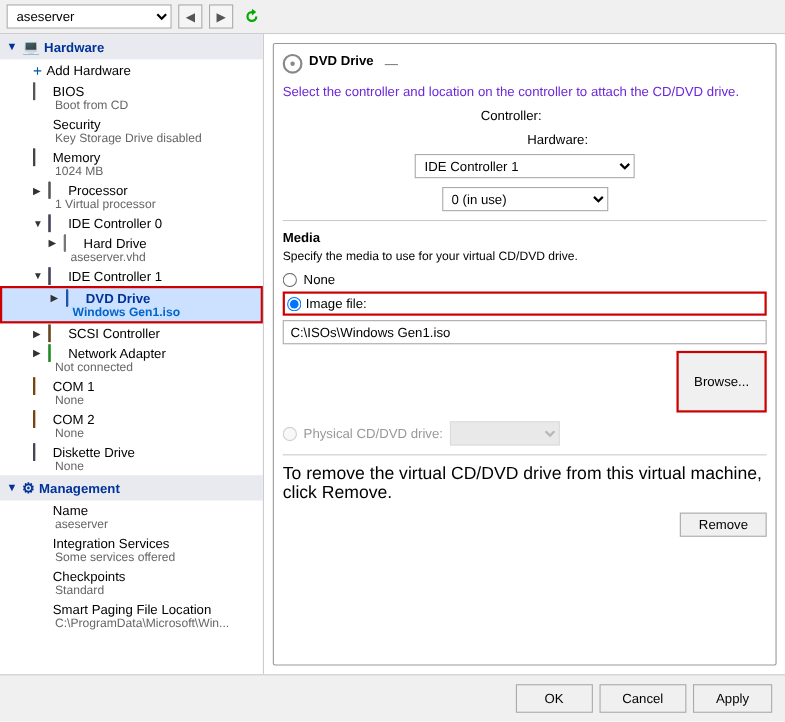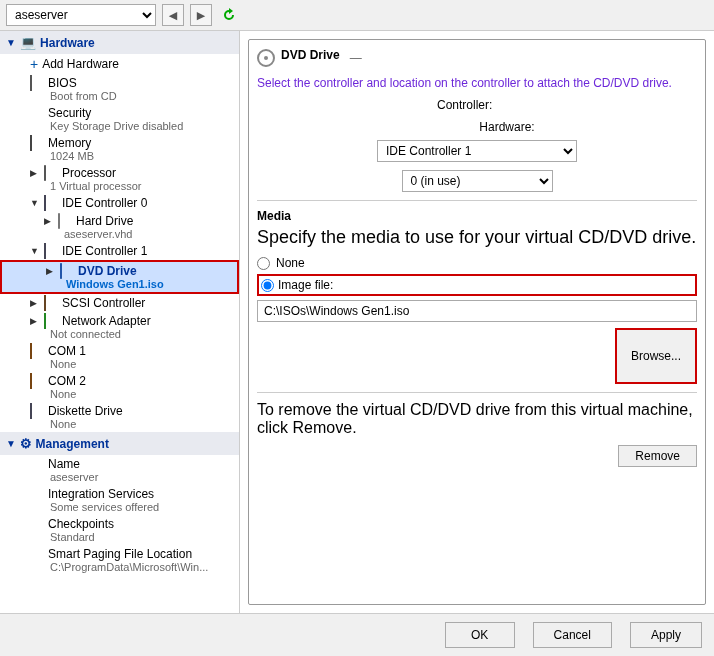--- a/index.html
+++ b/index.html
@@ -249,21 +249,21 @@
       cursor: pointer;
     }
     .controller-select { width: 200px; }
     .location-select { width: 151px; }
     .media-title {
       font-size: 12px;
       font-weight: bold;
       margin-bottom: 4px;
     }
     .media-desc {
-      font-size: 18px;
+      font-size: 11px;
       color: #000;
       margin-bottom: 8px;
     }
 
     .radio-row {
       display: flex;
       align-items: center;
       gap: 6px;
       margin-bottom: 4px;
     }
@@ -343,21 +343,21 @@
     }
 
     
     .bottom-bar {
       display: flex;
       justify-content: flex-end;
       align-items: center;
       padding: 8px 12px;
       background: #f0f0f0;
       border-top: 1px solid #ccc;
-      gap: 18px;
+      gap: 6px;
     }
     .bottom-btn {
       padding: 5px 20px;
       font-size: 12px;
       border: 1px solid #aaa;
       background: #f0f0f0;
       cursor: pointer;
       min-width: 70px;
     }
     .bottom-btn.apply {
@@ -618,20 +618,27 @@
         </div>
 
         <div style="display:flex; align-items:center; margin-bottom:6px;">
           <input type="text" class="image-input" style="width: 100%; padding: 3px 6px; font-size: 12px; border: 1px solid rgb(170, 170, 170);" value="C:\ISOs\Windows Gen1.iso">
         </div>
 
         <div class="browse-btn-row">
           <button class="browse-btn">Browse...</button>
         </div>
 
+        <div class="physical-row">
+          <input type="radio" name="media" id="radio-physical" disabled="" style="">
+          <label for="radio-physical" class="radio-label" style="color:#999;">Physical CD/DVD drive:</label>
+          <select class="physical-select" disabled="">
+            <option></option>
+          </select>
+        </div>
       </div>
 
       <hr class="section-divider">
 
       <div class="remove-section">
         <div class="remove-desc">To remove the virtual CD/DVD drive from this virtual machine, click Remove.</div>
         <div class="remove-btn-row">
           <button class="remove-btn">Remove</button>
         </div>
       </div>

